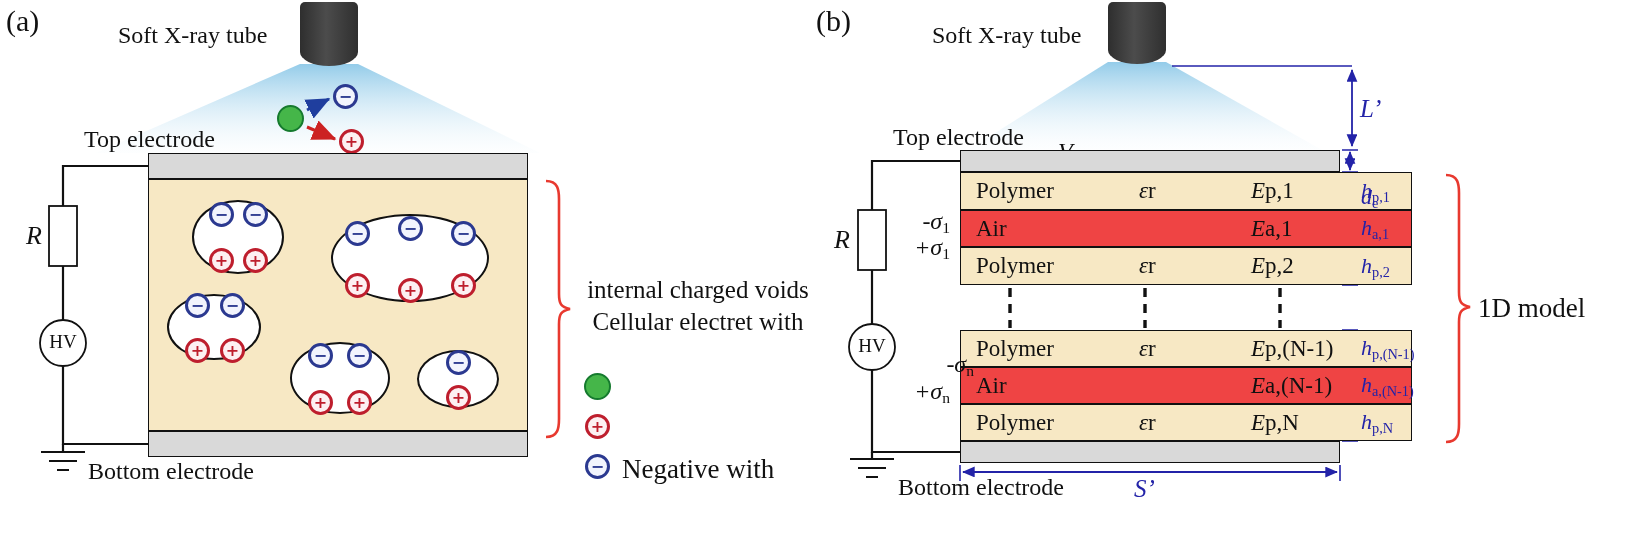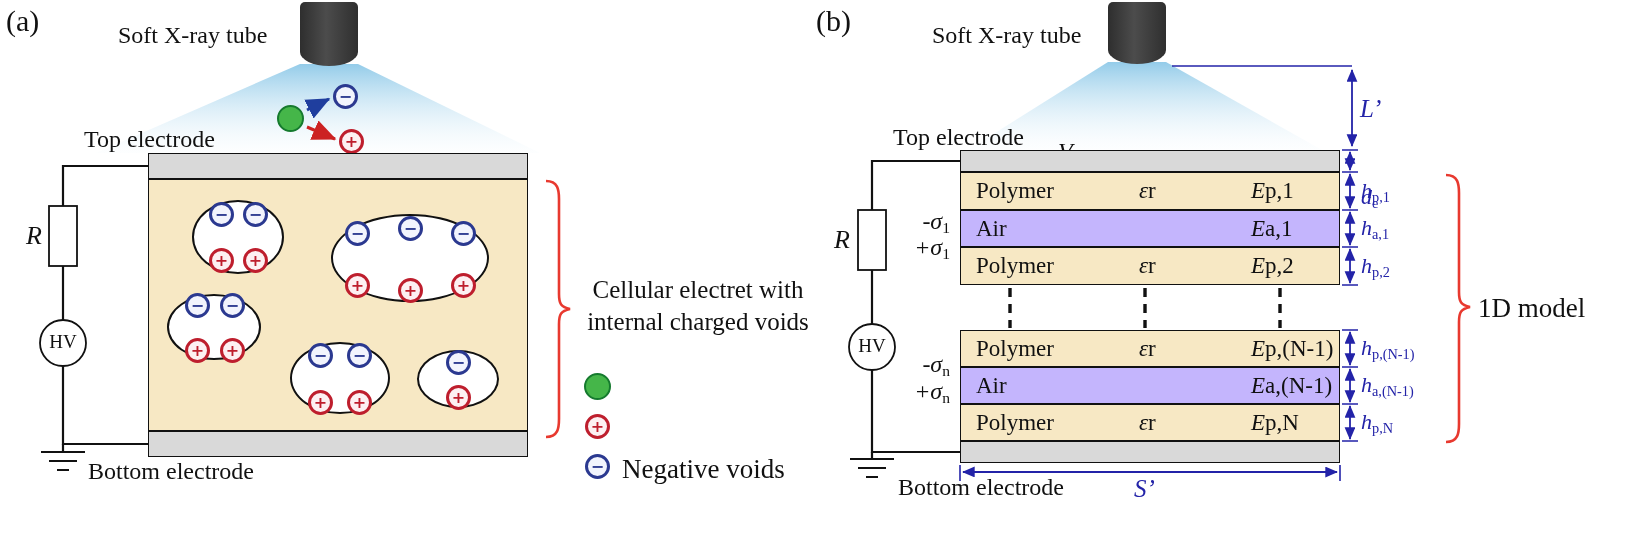--- a/index.html
+++ b/index.html
@@ -12,23 +12,23 @@
   .lbl24{font-size:24px;}
   .lbl25{font-size:27px;}
   .it{font-style:italic;}
   .sub{font-size:0.65em;font-style:normal;vertical-align:-0.28em;}
   
   .tube{position:absolute;background:linear-gradient(90deg,#2e2e2e,#4c4c4c 45%,#2f2f2f);
         border-radius:5px 5px 50% 50% / 5px 5px 14px 14px;}
   
   .bar{position:absolute;background:#d9d9d9;border:1.5px solid #111;box-sizing:border-box;}
   .body-a{position:absolute;background:#f7e8c4;border:1.5px solid #111;box-sizing:border-box;}
-  .layer{position:absolute;left:960px;width:380px;border:1.3px solid #111;box-sizing:border-box;}
+  .layer{position:absolute;left:960px;width:452px;border:1.3px solid #111;box-sizing:border-box;}
   .layer.polymer{background:#f7e8c4;}
-  .layer.air{background:#c4b5fd;}
+  .layer.air{background:#ef4444;}
   .layer span{position:absolute;top:50%;transform:translateY(-50%);font-size:23px;white-space:nowrap;}
   .lname{left:15px;}
   .leps{left:178px;}
   .lfield{left:290px;}
   
   .void{position:absolute;background:#fff;border:2.2px solid #111;border-radius:50%;box-sizing:border-box;}
   .ion{position:absolute;width:25px;height:25px;border-radius:50%;box-sizing:border-box;
        display:flex;align-items:center;justify-content:center;
        font-family:"DejaVu Sans",sans-serif;font-weight:bold;font-size:16px;line-height:1;}
   .ion.neg{border:3.5px solid #2b3990;color:#2b3990;background:#f2f4fd;}
@@ -187,32 +187,32 @@
     </div>
 
   <div class="ion neg" style="left:446px;top:350px;">
       <span>−</span>
     </div>
   <div class="ion pos" style="left:446px;top:385px;">
       <span>+</span>
     </div>
 
   <div class="caption" style="left:568px;top:274px;width:260px;">
+    <div>internal charged voids</div>
     <div>Cellular electret with</div>
-    <div>internal charged voids</div>
   </div>
 
   <div class="ion gas big" style="left:584px;top:373px;"></div>
   <div class="ion pos" style="left:585px;top:414px;">
       <span>+</span>
     </div>
   <div class="ion neg" style="left:585px;top:454px;">
       <span>−</span>
     </div>
-  <div class="txt lbl25" style="left:622px;top:455px;">Negative voids</div>
+  <div class="txt lbl25" style="left:622px;top:455px;">Negative with</div>
 
   <div class="txt panel-label" style="left:816px;top:4px;">(b)</div>
   <div class="txt lbl24" style="left:932px;top:22px;">Soft X-ray tube</div>
   <div class="tube" style="left:1108px;top:2px;width:58px;height:62px;"></div>
 
   <div class="txt lbl24" style="left:893px;top:124px;">Top electrode</div>
   <div class="txt" style="left:1058px;top:122px;font-size:24px;margin-top:16px;"><span class="it">V</span><span class="sub">DC</span></div>
 
   <div class="bar" style="left:960px;top:150px;width:380px;height:22px;"></div>
 
@@ -243,21 +243,21 @@
     <span class="lname">Polymer</span>
     <span class="leps"><i>ε</i><span class="sub">r</span></span>
     <span class="lfield"><i>E</i><span class="sub">p,N</span></span>
   </div>
 
   <div class="bar" style="left:960px;top:441px;width:380px;height:22px;"></div>
   <div class="txt lbl24" style="left:898px;top:474px;">Bottom electrode</div>
 
   <div class="txt" style="left:880px;top:208px;width:70px;text-align:right;font-size:24px;"><span class="it">-σ</span><span class="sub">1</span></div>
   <div class="txt" style="left:880px;top:234px;width:70px;text-align:right;font-size:24px;"><span class="it">+σ</span><span class="sub">1</span></div>
-  <div class="txt" style="left:880px;top:351px;width:70px;text-align:right;font-size:24px;"><span class="it">-σ</span><span class="sub">n</span></div>
+  <div class="txt" style="left:904px;top:351px;width:70px;text-align:right;font-size:24px;"><span class="it">-σ</span><span class="sub">n</span></div>
   <div class="txt" style="left:880px;top:378px;width:70px;text-align:right;font-size:24px;"><span class="it">+σ</span><span class="sub">n</span></div>
 
   <div class="txt it" style="left:834px;top:226px;font-size:26px;">R</div>
   <div class="txt hvtext" style="left:854px;top:336px;width:36px;">HV</div>
 
   <div class="dim" style="left:1360px;top:96px;font-size:25px;">L’</div>
   <div class="dim" style="left:1361px;top:150px;margin-top:36px;"><i>d</i><span class="sub">e</span></div>
   <div class="dim" style="left:1361px;top:180px;"><i>h</i><span class="sub">p,1</span></div>
   <div class="dim" style="left:1361px;top:217px;"><i>h</i><span class="sub">a,1</span></div>
   <div class="dim" style="left:1361px;top:255px;"><i>h</i><span class="sub">p,2</span></div>

